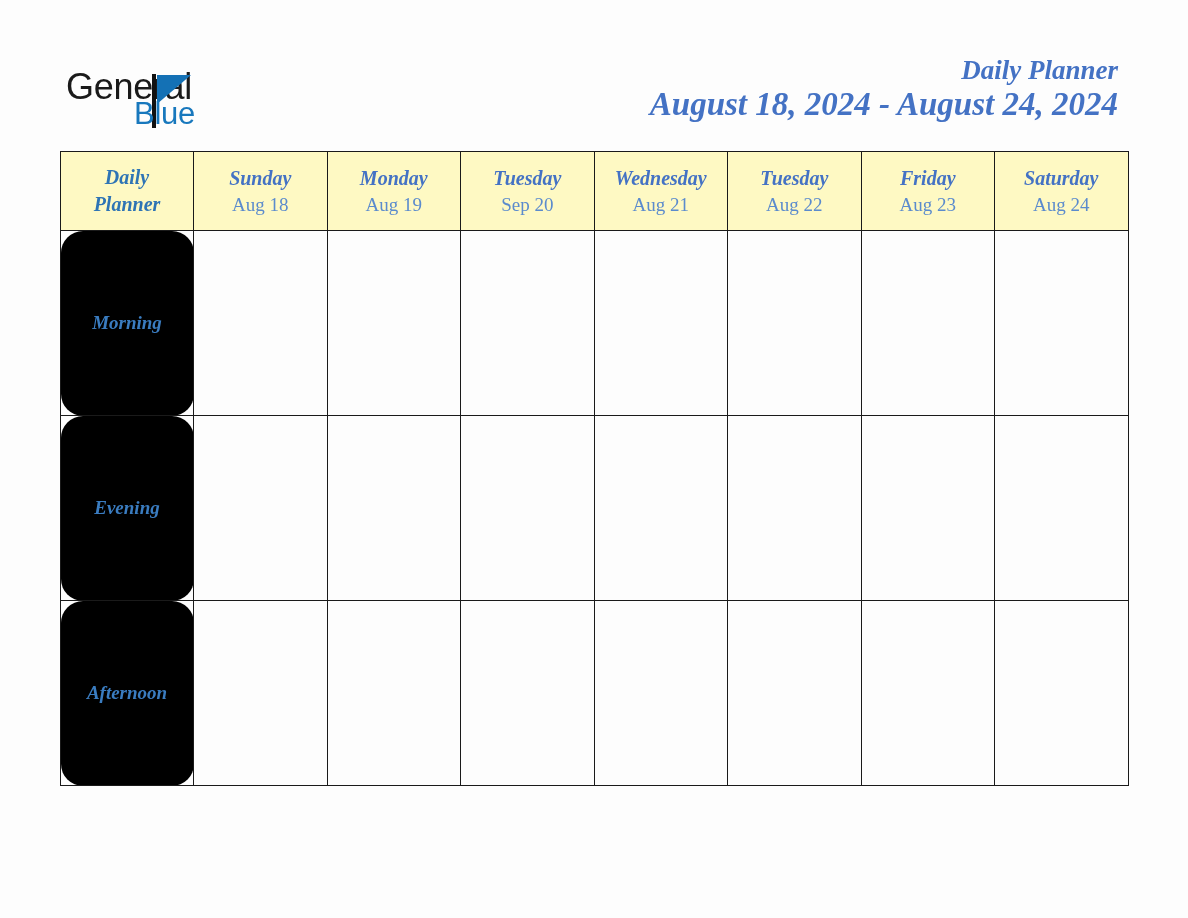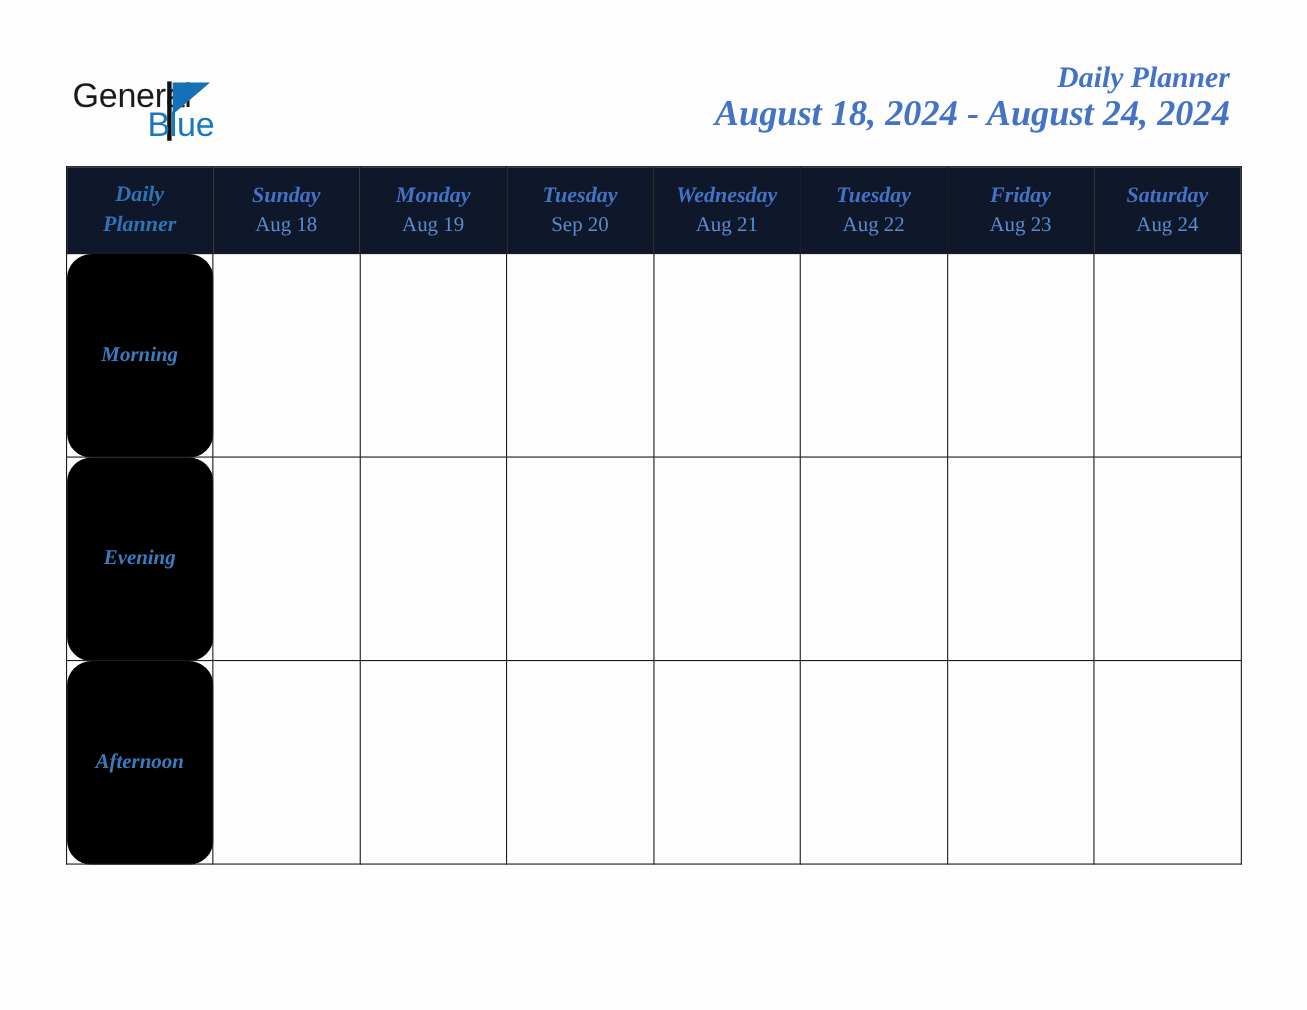--- a/index.html
+++ b/index.html
@@ -36,21 +36,21 @@
     left: 66px;
     top: 70px;
     width: 190px;
     height: 62px;
   }
   .logo-general {
     position: absolute;
     left: 0;
     top: 0;
     font-family: "Liberation Sans", sans-serif;
-    font-size: 31px;
+    font-size: 36px;
     font-weight: 400;
     color: #1a1a1a;
     letter-spacing: -0.3px;
     line-height: 34px;
   }
   .logo-blue {
     position: absolute;
     left: 68px;
     top: 27px;
     font-family: "Liberation Sans", sans-serif;
@@ -116,21 +116,21 @@
     border: 1px solid #1a1a1a;
     padding: 0;
     vertical-align: middle;
     text-align: center;
   }
 
   .planner col.c-label { width: 133px; }
   .planner col.c-day   { width: 133.5px; }
 
   thead th {
-    background: #0f172a;
+    background: #fef9c3;
     height: 78px;
     padding: 4px 2px;
   }
   thead th .day-name {
     display: block;
     font-family: "Liberation Serif", serif;
     font-style: italic;
     font-weight: bold;
     font-size: 20px;
     color: #4472c4;

